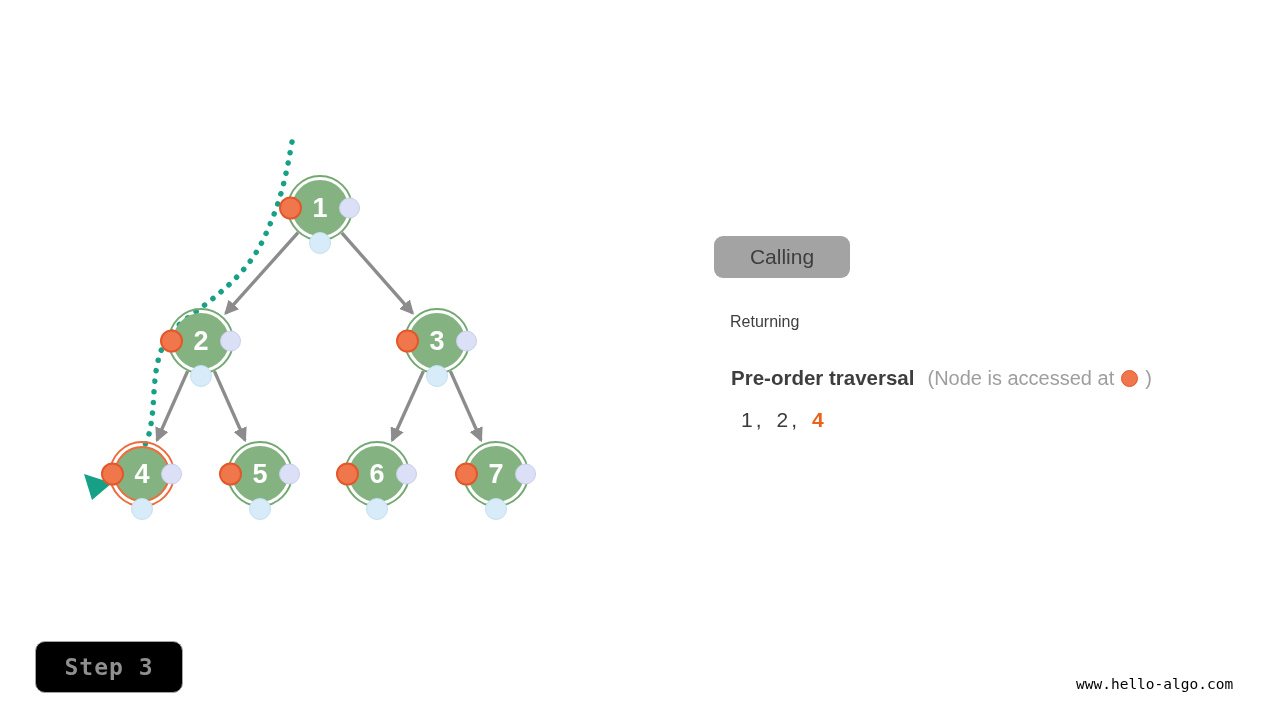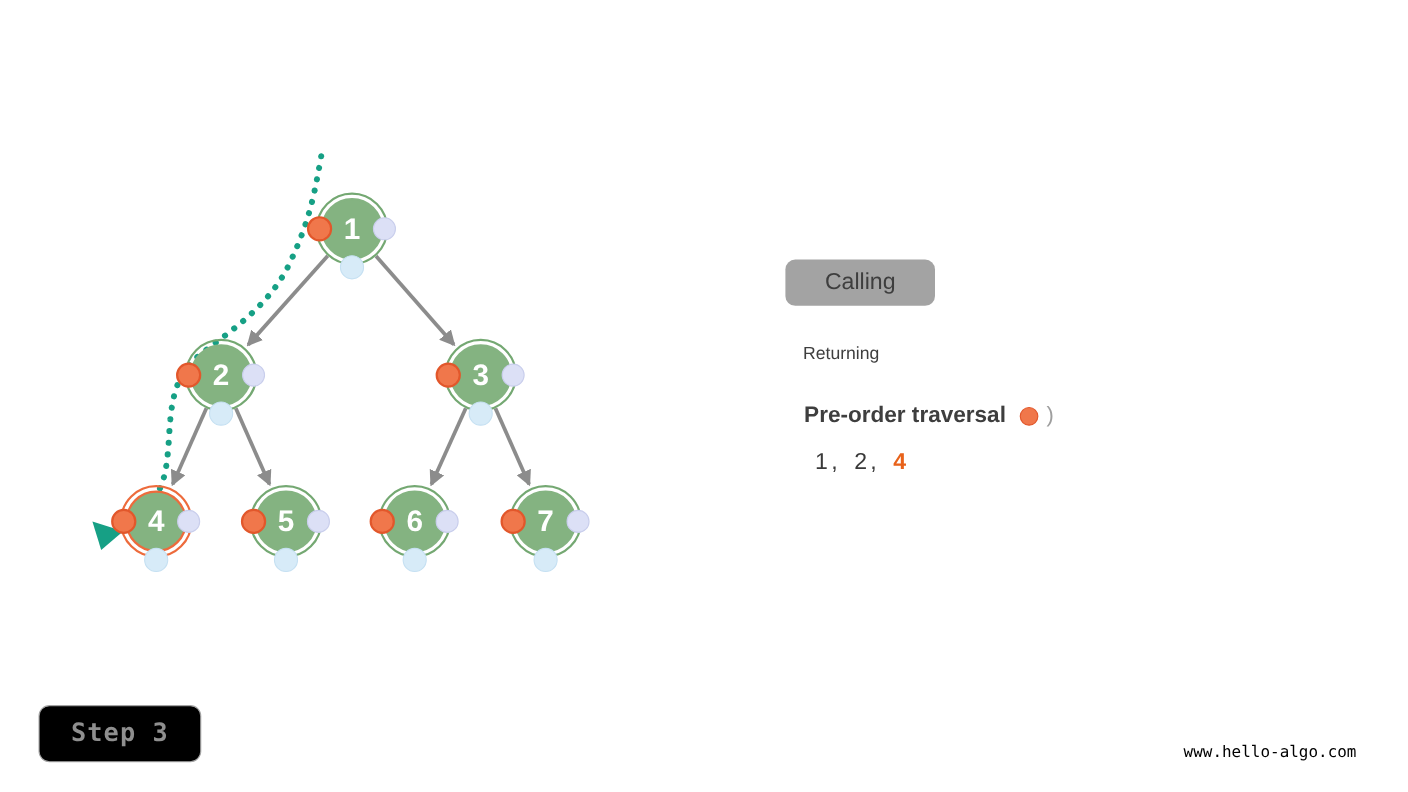--- a/index.html
+++ b/index.html
@@ -124,20 +124,21 @@
         <span class="dot dot-bottom"></span>
       </div>
     </div>
 
   <div class="phase-badge">Calling</div>
   <div class="phase-plain">Returning</div>
 
   <div class="trav-line">
     <span class="trav-title">Pre-order traversal</span>
     <span class="trav-note">
+      <span>(Node is accessed at</span>
       <span class="note-dot"></span>
       <span>)</span>
     </span>
   </div>
 
   <div class="seq-row" id="sequence-row">
       <span class="seq-num">1</span>
       <span class="seq-comma">,</span>
       <span class="seq-num">2</span>
       <span class="seq-comma">,</span>

